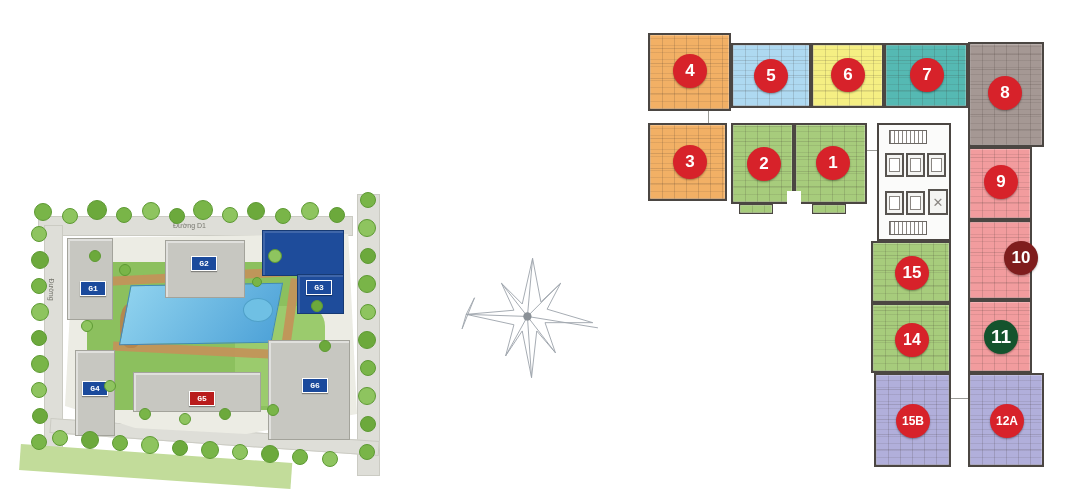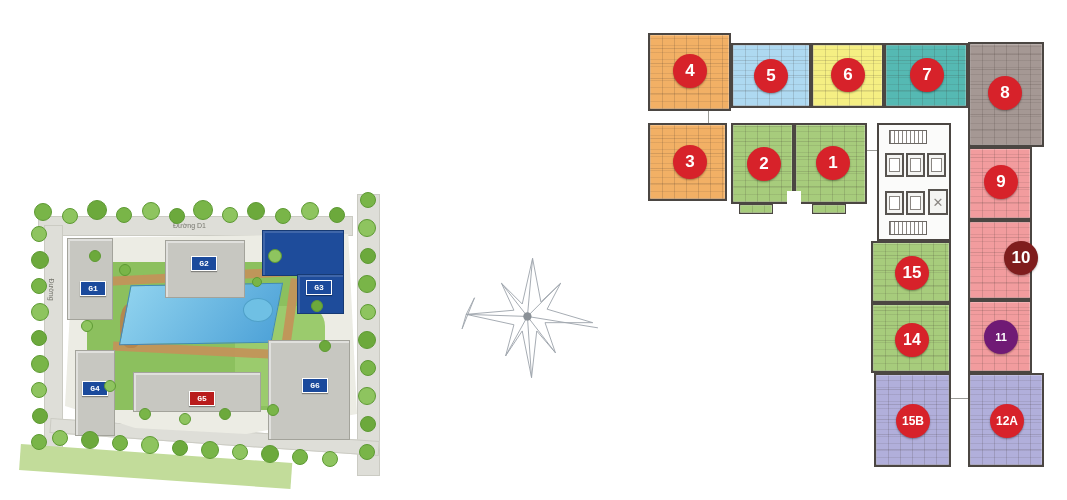--- a/index.html
+++ b/index.html
@@ -238,19 +238,19 @@
       <div class="badge" style="left: 33px; top: 29px; background: rgb(215, 34, 42); font-size: 17px;">4</div>
       <div class="badge" style="left: 114px; top: 34px; background: rgb(215, 34, 42); font-size: 17px;">5</div>
       <div class="badge" style="left: 191px; top: 33px; background: rgb(215, 34, 42); font-size: 17px;">6</div>
       <div class="badge" style="left: 270px; top: 33px; background: rgb(215, 34, 42); font-size: 17px;">7</div>
       <div class="badge" style="left: 348px; top: 51px; background: rgb(215, 34, 42); font-size: 17px;">8</div>
       <div class="badge" style="left: 33px; top: 120px; background: rgb(215, 34, 42); font-size: 17px;">3</div>
       <div class="badge" style="left: 107px; top: 122px; background: rgb(215, 34, 42); font-size: 17px;">2</div>
       <div class="badge" style="left: 176px; top: 121px; background: rgb(215, 34, 42); font-size: 17px;">1</div>
       <div class="badge" style="left: 344px; top: 140px; background: rgb(215, 34, 42); font-size: 17px;">9</div>
       <div class="badge" style="left: 364px; top: 216px; background: #7f1d1d; font-size: 17px;">10</div>
-      <div class="badge" style="left: 344px; top: 295px; background: #701a75; font-size: 11px;">11</div>
+      <div class="badge" style="left: 344px; top: 295px; background: #14532d; font-size: 19px;">11</div>
       <div class="badge" style="left: 255px; top: 231px; background: rgb(215, 34, 42); font-size: 17px;">15</div>
       <div class="badge" style="left: 255px; top: 298px; background: rgb(215, 34, 42); font-size: 16px;">14</div>
       <div class="badge" style="left: 256px; top: 379px; background: rgb(215, 34, 42); font-size: 12px;">15B</div>
       <div class="badge" style="left: 350px; top: 379px; background: rgb(215, 34, 42); font-size: 12px;">12A</div>
     </div>
 </div>
 
 </body></html>

